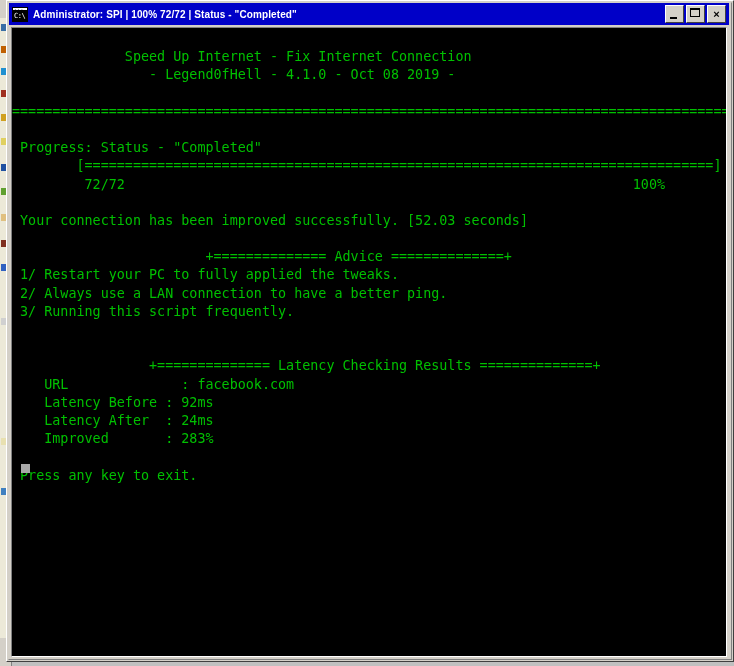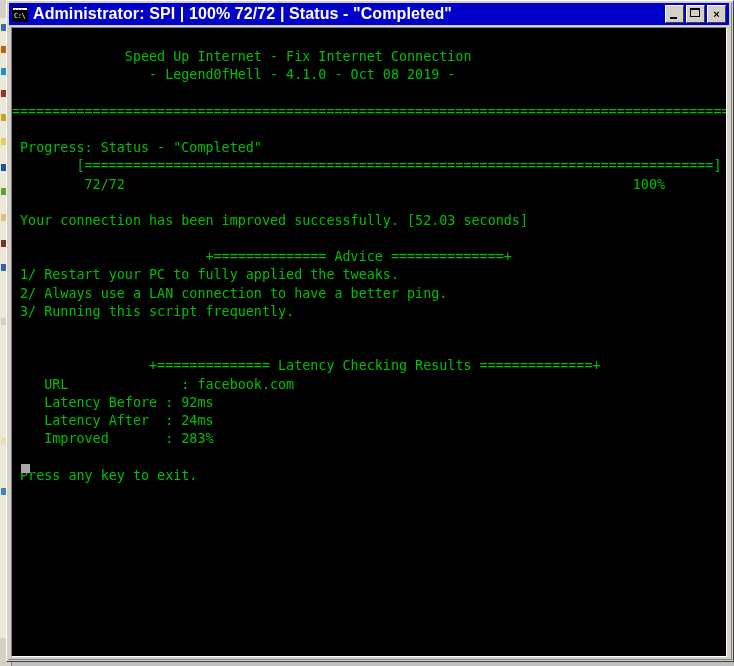--- a/index.html
+++ b/index.html
@@ -115,21 +115,21 @@
     font-family: "DejaVu Sans Mono", "Liberation Mono", monospace;
     font-size: 7px;
     line-height: 10px;
     padding-left: 1px;
     letter-spacing: -0.5px;
     overflow: hidden;
   }
   #title-text {
     color: #ffffff;
     font-family: "Liberation Sans", sans-serif;
-    font-size: 16px;
+    font-size: 10px;
     font-weight: bold;
     white-space: nowrap;
     flex: 1 1 auto;
     overflow: hidden;
     letter-spacing: 0.1px;
   }
   #title-buttons {
     display: flex;
     gap: 2px;
     flex: 0 0 auto;

